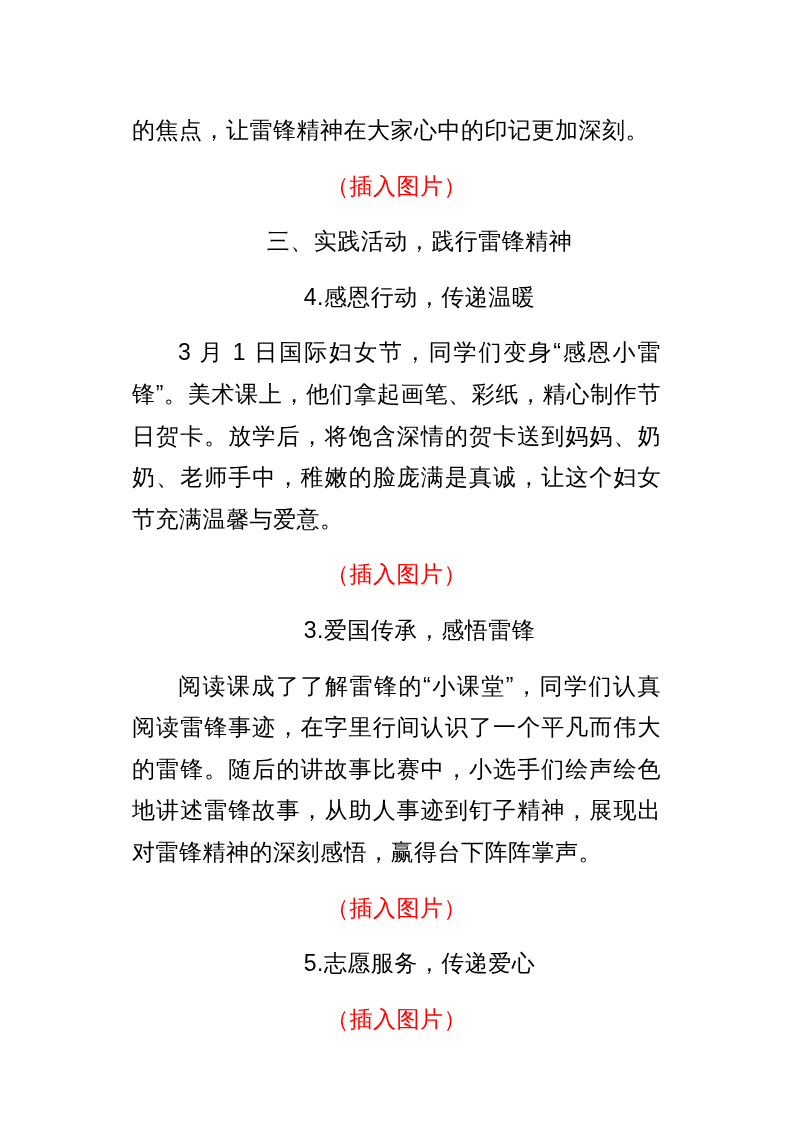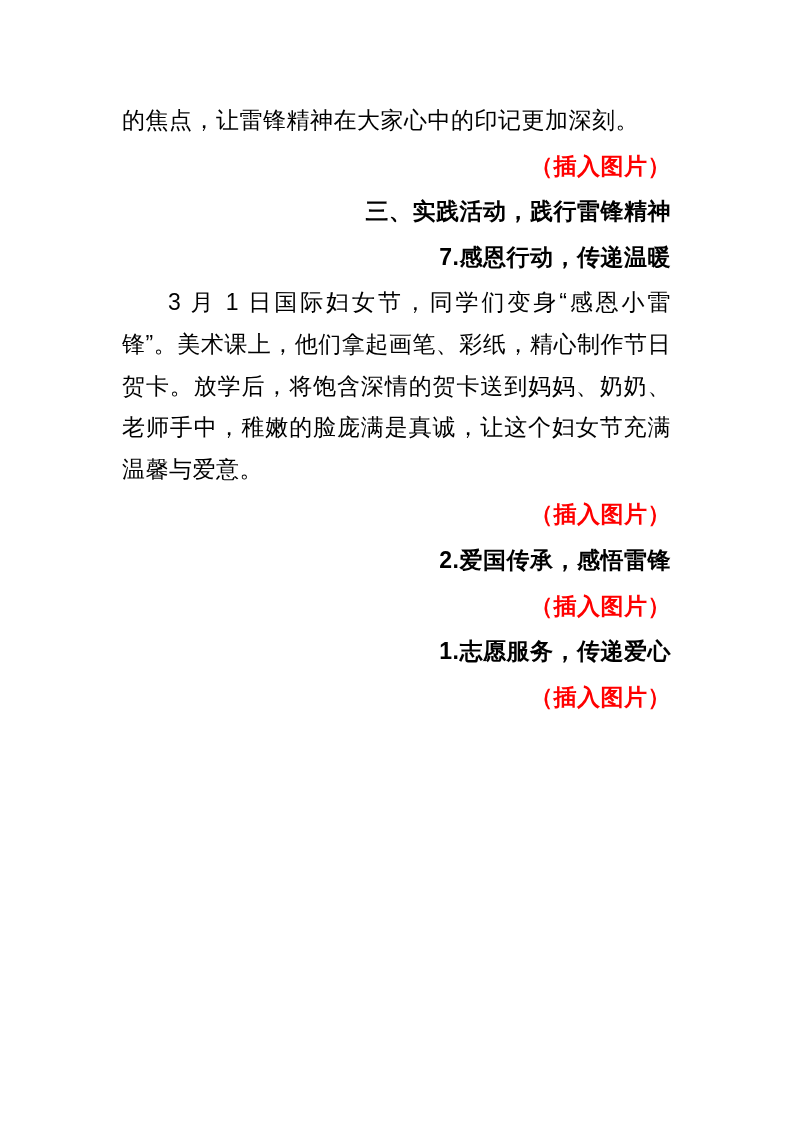--- a/index.html
+++ b/index.html
@@ -11,56 +11,57 @@
     position: relative;
     width: 793px;
     height: 1122px;
     box-sizing: border-box;
     background: #ffffff;
     padding: 96px 118px 0 118px;
     overflow: hidden;
     font-family: "Liberation Sans", "DejaVu Sans", sans-serif;
   }
   .doc p {
-    margin: 4px;
+    margin: 14px;
     padding: 0;
     font-size: 23px;
     line-height: 41.6px;
     color: #000000;
     letter-spacing: 0.5px;
   }
   .para {
     text-align: justify;
     text-indent: 2em;
   }
   .para.no-indent {
     text-indent: 0;
   }
   .heading, .subheading {
-    font-weight: bold;
-    text-align: right;
+    font-weight: normal;
+    text-align: center;
     text-indent: 2em;
     font-size: 23.5px;
   }
   .marker {
     color: #ff0000;
-    font-weight: bold;
-    text-align: right;
+    font-weight: normal;
+    text-align: center;
     text-indent: 0;
   }
 </style>
 </head>
 <body>
 
 <div class="page">
   <div class="doc" id="doc-root">
       <p class="para no-indent">的焦点，让雷锋精神在大家心中的印记更加深刻。</p>
       <p class="marker" style="color: rgb(255, 0, 0);">（插入图片）</p>
       <p class="heading">三、实践活动，践行雷锋精神</p>
-      <p class="subheading">7.感恩行动，传递温暖</p>
+      <p class="subheading">4.感恩行动，传递温暖</p>
       <p class="para">3 月 1 日国际妇女节，同学们变身“感恩小雷锋”。美术课上，他们拿起画笔、彩纸，精心制作节日贺卡。放学后，将饱含深情的贺卡送到妈妈、奶奶、老师手中，稚嫩的脸庞满是真诚，让这个妇女节充满温馨与爱意。</p>
       <p class="marker" style="color: rgb(255, 0, 0);">（插入图片）</p>
-      <p class="subheading">2.爱国传承，感悟雷锋</p>
+      <p class="subheading">3.爱国传承，感悟雷锋</p>
+      <p class="para">阅读课成了了解雷锋的“小课堂”，同学们认真阅读雷锋事迹，在字里行间认识了一个平凡而伟大的雷锋。随后的讲故事比赛中，小选手们绘声绘色地讲述雷锋故事，从助人事迹到钉子精神，展现出对雷锋精神的深刻感悟，赢得台下阵阵掌声。</p>
       <p class="marker" style="color: rgb(255, 0, 0);">（插入图片）</p>
-      <p class="subheading">1.志愿服务，传递爱心</p>
+      <p class="subheading">5.志愿服务，传递爱心</p>
       <p class="marker" style="color: rgb(255, 0, 0);">（插入图片）</p>
     </div>
 </div>
 
 </body></html>

